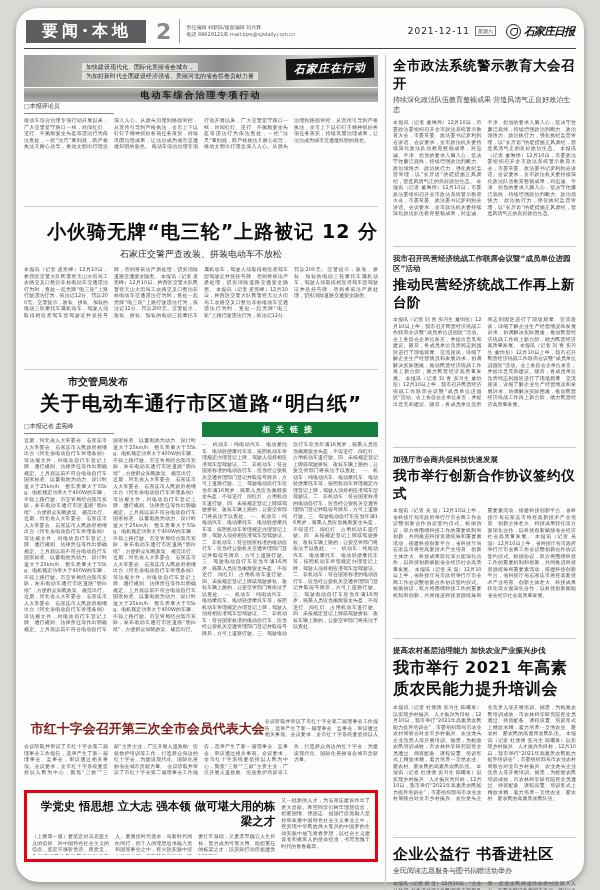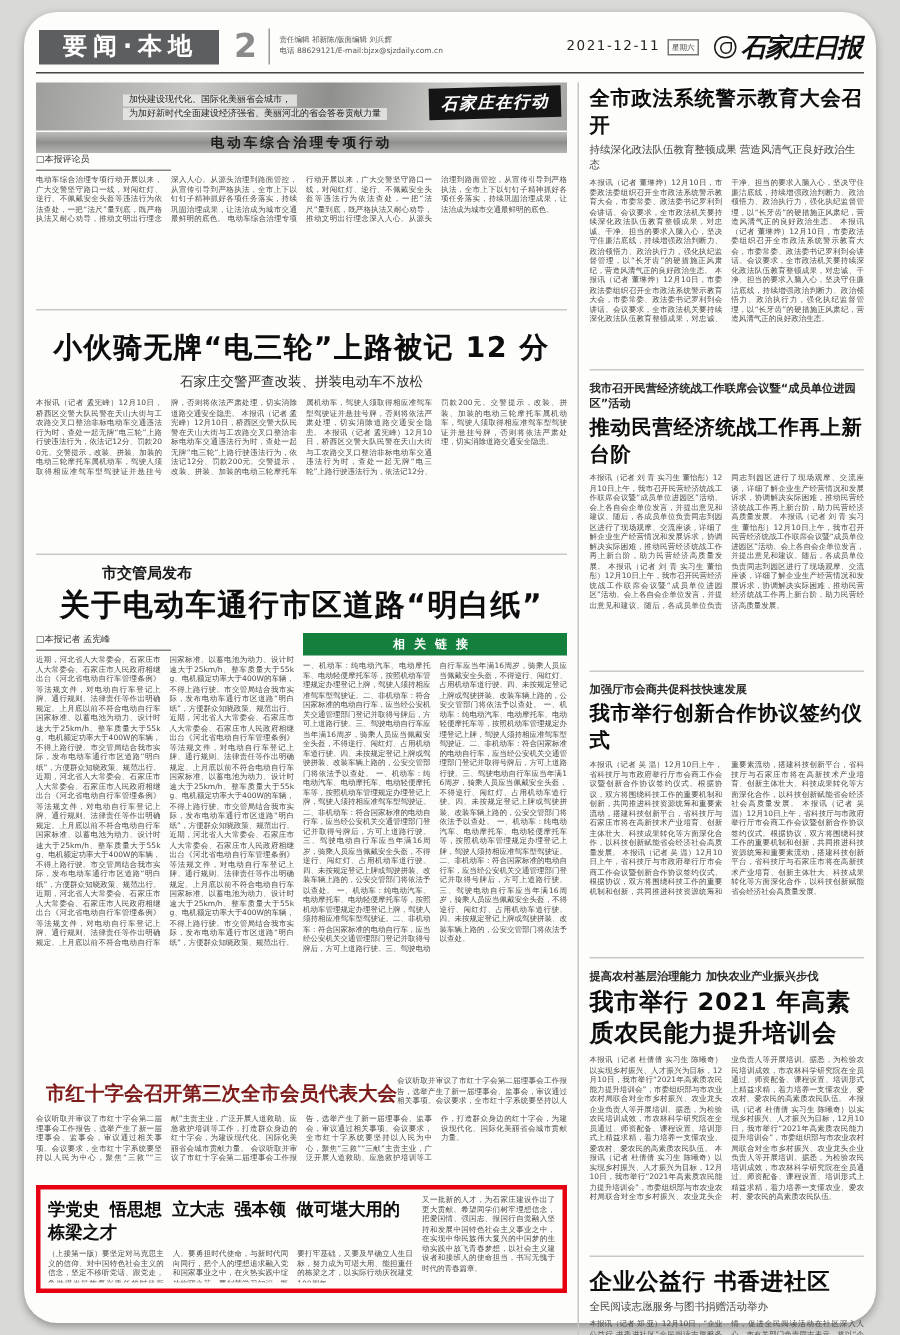--- a/index.html
+++ b/index.html
@@ -31,21 +31,21 @@
   .logo-swirl {
     width:15px; height:15px; border:1.6px solid #1a1a1a; border-radius:50%;
     position:relative; flex:0 0 auto;
   }
   .logo-swirl::after {
     content:""; position:absolute; left:3px; top:3px; width:6px; height:6px;
     border:1.4px solid #1a1a1a; border-radius:50% 0 50% 50%;
   }
   .logo-name {
     font-family:Liberation Mono, monospace;
-    font-weight:bold; font-style:italic; font-size:17px; color:#111; letter-spacing:-1px;
+    font-weight:bold; font-style:italic; font-size:11px; color:#111; letter-spacing:-1px;
   }
   .mast-rule { height:1px; background:#444; margin:2px 2px 0 2px; }
   
   main { display:flex; margin-top:6px; padding:0 2px; }
   .left-col  { width:360px; padding-right:6px; }
   .vdivider  { width:1px; background:#c6c6c2; margin:0 1px; }
   .right-col { flex:1; padding-left:6px; }
   
   .tiny {
     font-size:5px; line-height:6.5px; color:#4a4a4a; text-align:justify;
@@ -77,21 +77,21 @@
     background:linear-gradient(180deg,#bdbdb9,#8f8f8c 50%,#b5b5b1);
     display:flex; align-items:center; justify-content:center;
   }
   .strip-title { font-size:9px; font-weight:bold; color:#1d1d1d; letter-spacing:2px; }
   .lead-headline {
     font-size:27px; font-weight:bold; color:#0d0d0d; text-align:center;
     letter-spacing:2px; margin:6px 0 4px 0;
   }
   .byline-row { font-size:6px; color:#333; border-bottom:1px solid #888; width:90px; padding-bottom:2px; margin-bottom:3px; }
   .lead-body { height:84px; }
-  .h2-headline { font-size:19px; font-weight:bold; color:#0d0d0d; text-align:center; letter-spacing:1px; margin-top:12px; }
+  .h2-headline { font-size:19px; font-weight:bold; color:#0d0d0d; text-align:right; letter-spacing:1px; margin-top:12px; }
   .h2-sub { font-size:9px; color:#2b2b2b; text-align:center; margin:3px 0 5px 0; }
   .art2-body { height:98px; }
   .kicker-left { font-size:10px; font-weight:bold; color:#1c1c1c; margin:4px 0 1px 44px; }
   .h3-headline { font-size:20px; font-weight:bold; color:#0d0d0d; text-align:center; letter-spacing:1px; margin-bottom:5px; }
   .art3-grid { display:flex; gap:6px; height:292px; }
   .art3-left { width:172px; }
   .art3-left .tiny { height:calc(100% - 12px); }
   .art3-sidebar { flex:1; }
   .linkbar {
     background:#15803d; color:#fff; font-size:8px; font-weight:bold;
@@ -99,21 +99,21 @@
   }
   .sidebar-body { height:calc(100% - 20px); }
   .art4-toprow { display:flex; align-items:center; margin-top:4px; }
   .art4-headline { width:68%; text-align:right; font-size:13px; font-weight:bold; color:#7f1d1d; }
   .art4-side { flex:1; height:22px; }
   .art4-body { height:42px; margin-top:3px; }
   .redbox {
     border:3px solid #e60012; margin-top:5px; padding:4px 5px; display:flex; gap:6px; height:72px;
   }
   .redbox-main { width:72%; display:flex; flex-direction:column; }
-  .redbox-headline { text-align:left; font-size:11.5px; font-weight:bold; color:#0d0d0d; margin:2px 0 4px 0;font-family:Liberation Mono, monospace; }
+  .redbox-headline { text-align:right; font-size:11.5px; font-weight:bold; color:#0d0d0d; margin:2px 0 4px 0; }
   .redbox-body { flex:1; }
   .redbox-sidecol { flex:1; }
   
   .r-art { padding:2px 0 4px 0; }
   .r-kicker { font-size:7.5px; font-weight:bold; color:#2a2a2a; margin-bottom:2px; }
   .r-headline { font-size:13.5px; font-weight:bold; color:#0d0d0d; letter-spacing:.5px; }
   .r-sub { font-size:7px; color:#444; margin-top:2px; }
   .r-body { margin-top:4px; }
   .rb-a { height:118px; } .rb-b { height:122px; } .rb-c { height:122px; }
   .rb-d { height:124px; } .rb-e { height:118px; }

